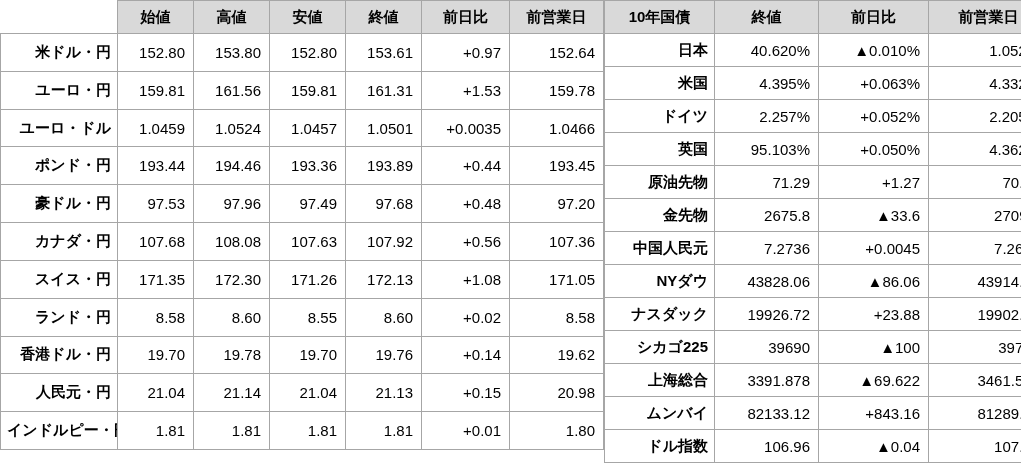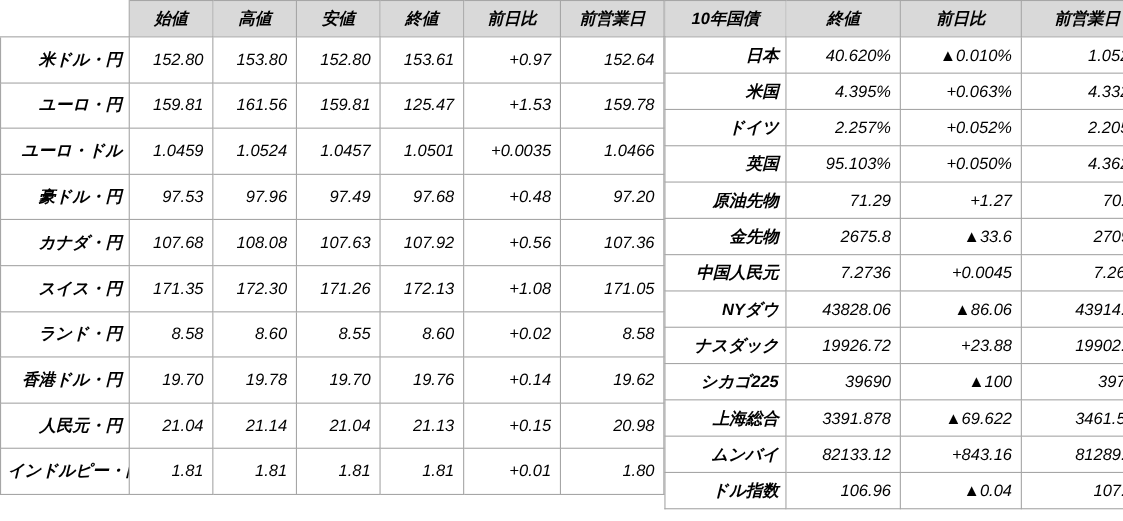--- a/index.html
+++ b/index.html
@@ -12,21 +12,20 @@
     height: 474px;
     font-family: "Liberation Sans", sans-serif;
     font-size: 15px;
     color: #000000;
     overflow: hidden;
   }
   .wrap {
     display: flex;
     width: 1021px;
     height: 450px;
-    font-style: italic;
   }
   table {
     border-collapse: collapse;
     table-layout: fixed;
   }
   table.left {
     width: 577px;
   }
   table.right {
     width: 444px;
@@ -105,32 +104,41 @@
         <td class="num">152.80</td>
         <td class="num">153.61</td>
         <td class="num">+0.97</td>
         <td class="num">152.64</td>
       </tr>
       <tr>
         <td class="label">ユーロ・円</td>
         <td class="num">159.81</td>
         <td class="num">161.56</td>
         <td class="num">159.81</td>
-        <td class="num">125.47</td>
+        <td class="num">161.31</td>
         <td class="num">+1.53</td>
         <td class="num">159.78</td>
       </tr>
       <tr>
         <td class="label">ユーロ・ドル</td>
         <td class="num">1.0459</td>
         <td class="num">1.0524</td>
         <td class="num">1.0457</td>
         <td class="num">1.0501</td>
         <td class="num">+0.0035</td>
         <td class="num">1.0466</td>
+      </tr>
+      <tr>
+        <td class="label">ポンド・円</td>
+        <td class="num">193.44</td>
+        <td class="num">194.46</td>
+        <td class="num">193.36</td>
+        <td class="num">193.89</td>
+        <td class="num">+0.44</td>
+        <td class="num">193.45</td>
       </tr>
       <tr>
         <td class="label">豪ドル・円</td>
         <td class="num">97.53</td>
         <td class="num">97.96</td>
         <td class="num">97.49</td>
         <td class="num">97.68</td>
         <td class="num">+0.48</td>
         <td class="num">97.20</td>
       </tr>

